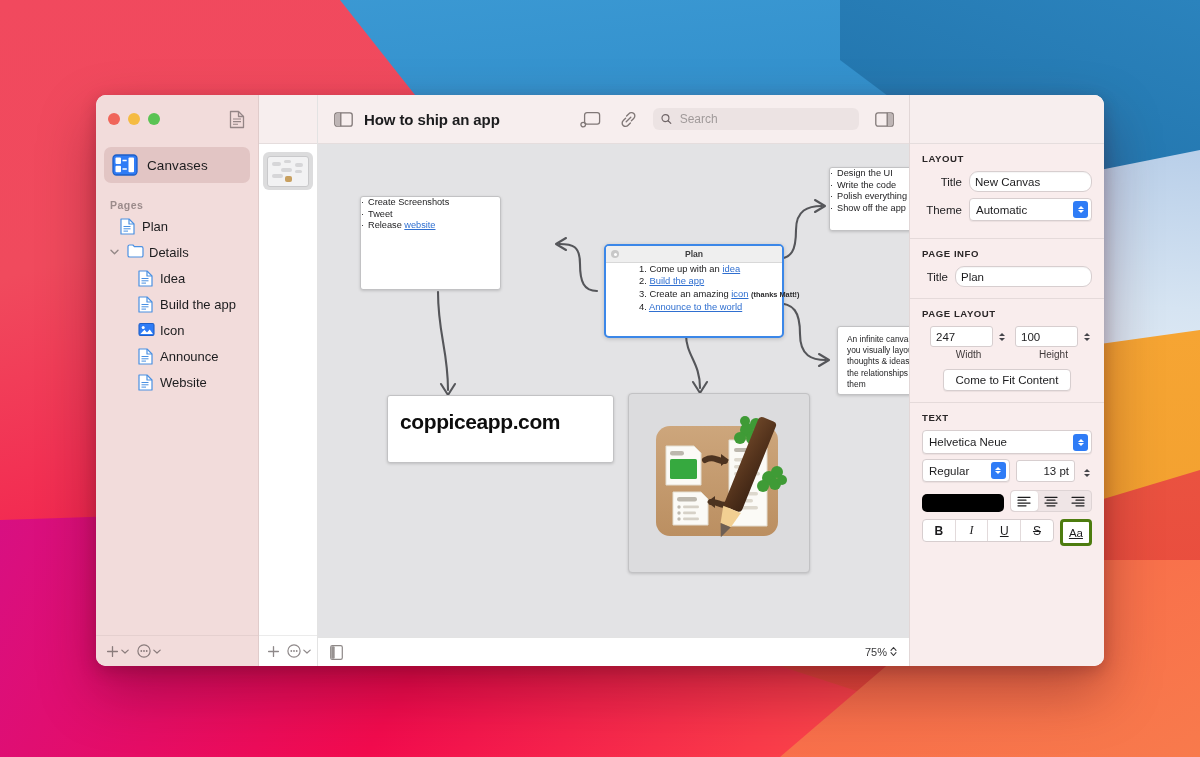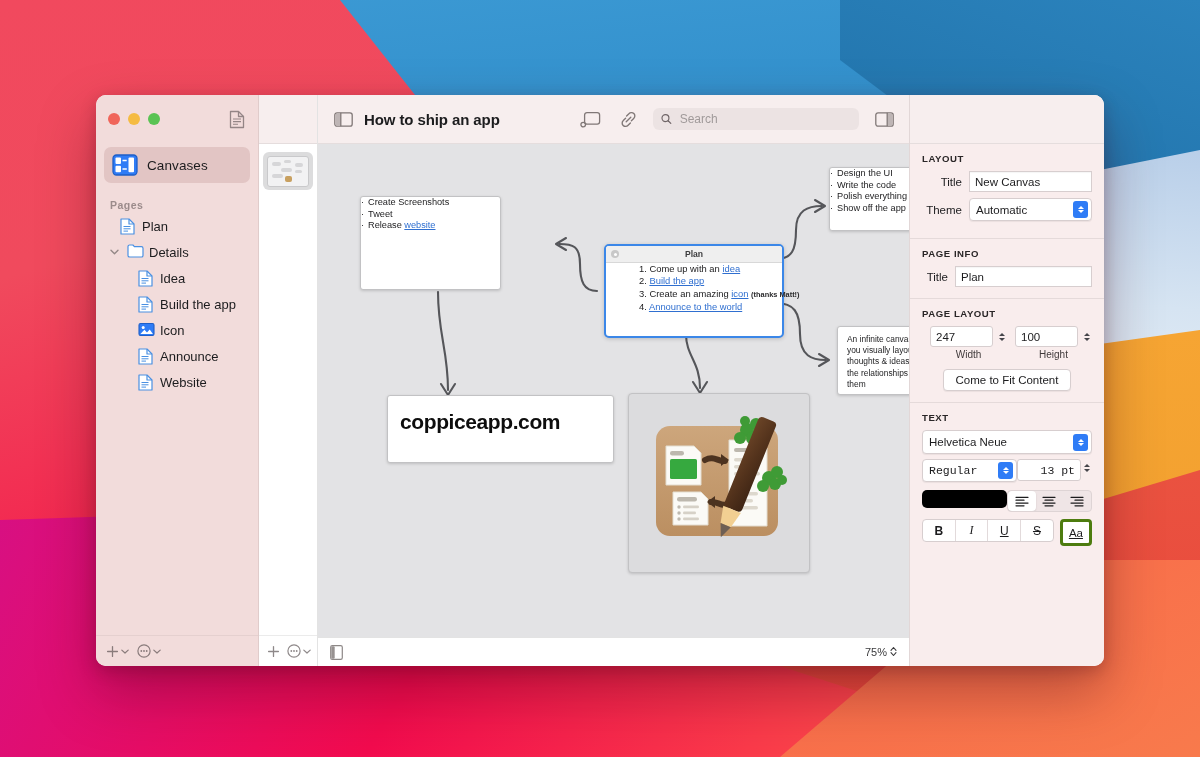--- a/index.html
+++ b/index.html
@@ -191,21 +191,21 @@
     display:flex;flex-direction:column;
   }
   .insp-top{height:48px;background:#f7eeee;border-bottom:1px solid rgba(0,0,0,.07);
             display:flex;align-items:center;justify-content:flex-end;padding:0 14px;}
   .insp-scroll{flex:1;overflow:hidden;}
   .sect{padding:9px 12px 11px 12px;border-bottom:1px solid rgba(0,0,0,.08);}
   .sect-title{font-size:9.6px;font-weight:700;color:#2a2627;letter-spacing:.55px;margin-bottom:7px;}
   .frow{display:flex;align-items:center;gap:7px;margin-bottom:6px;}
   .flabel{font-size:11.5px;color:#1c1c1e;text-align:right;}
   .tfield{
-    flex:1;height:19px;background:#fff;border:1px solid #d7cecf;border-radius:0;
+    flex:1;height:19px;background:#fff;border:1px solid #d7cecf;border-radius:9px;
     display:flex;align-items:center;padding:0 5px;font-size:11.5px;color:#1c1c1e;
     box-shadow:inset 0 1px 1px rgba(0,0,0,.04);
   }
   .popup{
     flex:1;height:21px;background:#fff;border-radius:4px;border:1px solid #d7cecf;
     display:flex;align-items:center;padding:0 3px 0 6px;font-size:11.5px;color:#1c1c1e;
     box-shadow:0 1px 1px rgba(0,0,0,.06);position:relative;
   }
   .stepper-blue{
     margin-left:auto;width:15px;height:17px;border-radius:3px;background:#2f7cf6;
@@ -237,21 +237,21 @@
        border:1px solid #ded4d5;}
   .seg-i{width:28px;display:flex;align-items:center;justify-content:center;}
   .seg-i.on{background:#fff;box-shadow:0 1px 2px rgba(0,0,0,.13);border-radius:4px;}
   .style-row{display:flex;gap:6px;margin-top:7px;}
   .style-group{display:flex;height:21px;background:#fff;border:1px solid #d7cecf;border-radius:4px;overflow:hidden;}
   .style-b{width:34px;display:flex;align-items:center;justify-content:center;
            font-size:12px;color:#1c1c1e;border-right:1px solid #e2dadb;}
   .style-b:last-child{border-right:0;}
   .aa-btn{width:28px;height:21px;background:#fff;border:3px solid #4d7c0f;border-radius:4px;
           display:flex;align-items:center;justify-content:center;font-size:11.5px;color:#1c1c1e;text-decoration:underline;}
-  .fontrow{display:flex;align-items:flex-start;margin-top:5px;font-family:Liberation Mono, monospace;}
+  .fontrow{display:flex;gap:6px;align-items:flex-end;margin-top:5px;}
 </style>
 </head>
 <body>
 
 <div class="desktop">
   <div class="wp wp-blue-top"></div>
   <div class="wp wp-blue-dark"></div>
   <div class="wp wp-blue-light"></div>
   <div class="wp wp-orange"></div>
   <div class="wp wp-red-right"></div>

